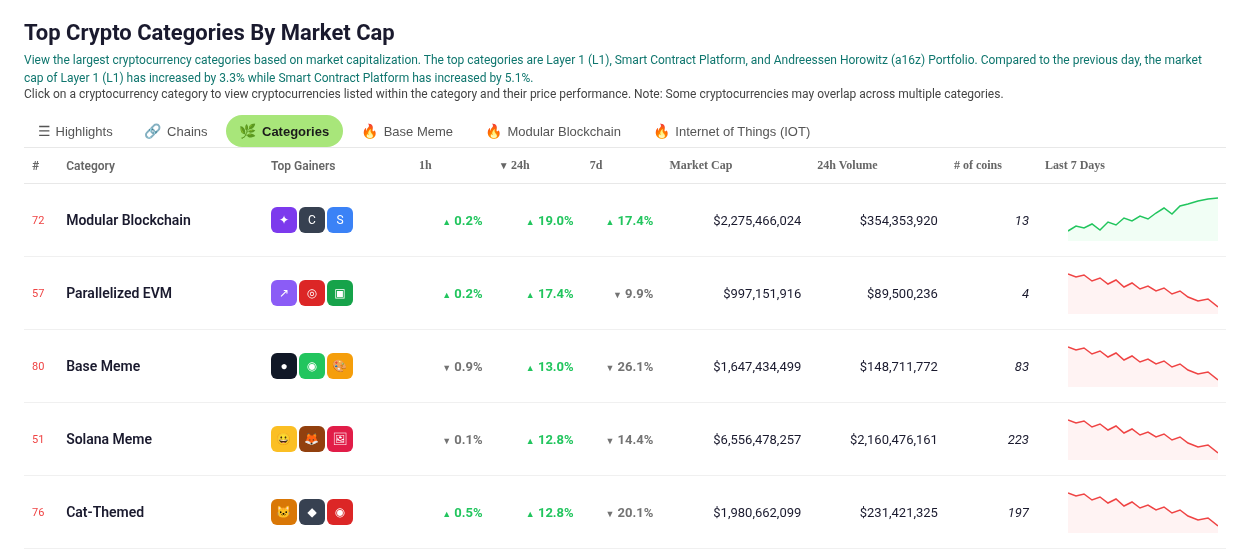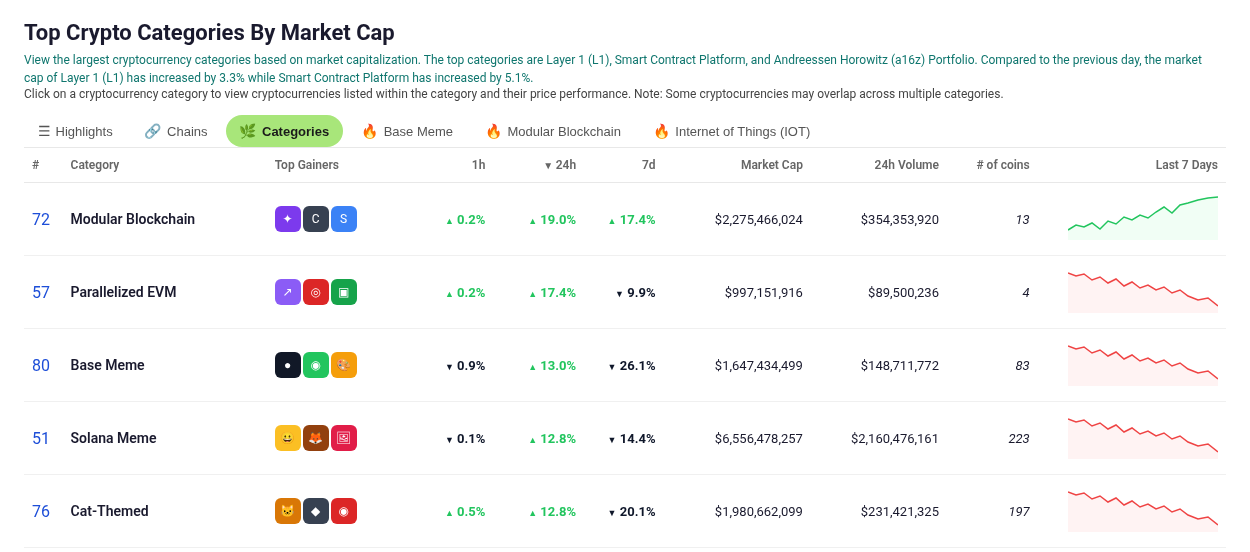--- a/index.html
+++ b/index.html
@@ -68,46 +68,46 @@
       border-bottom: 1px solid #e8e8e8;
     }
     .data-table th {
       padding: 10px 8px;
       text-align: left;
       font-size: 12px;
       font-weight: 600;
       color: #666;
       white-space: nowrap;
     }
-    .data-table th.right { text-align: right; }
+    .data-table th.right { text-align: left; font-family: Liberation Serif, serif; }
     .data-table td {
       padding: 12px 8px;
       vertical-align: middle;
       border-bottom: 1px solid #f0f0f0;
     }
     .data-table td.right { text-align: right; }
 
-    .rank { color: #1d4ed8; font-size: 16px; }
+    .rank { color: #ef4444; font-size: 11px; }
     .category-name { font-weight: 600; font-size: 14px; }
 
     .coin-icons { display: flex; gap: 2px; align-items: center; }
     .coin-icon {
       width: 26px; height: 26px;
       border-radius: 6px;
       display: flex; align-items: center; justify-content: center;
       font-size: 14px;
       overflow: hidden;
     }
 
     .pct {
       font-size: 13px;
       font-weight: 700;
     }
     .pct.up { color: #22c55e; }
-    .pct.down { color: #0f172a; }
+    .pct.down { color: #737373; }
 
     .market-cap { font-size: 13px; }
     .num-coins { font-size: 13px; font-style: italic; }
 
     
     .sparkline-cell { width: 160px; }
     .sparkline { width: 150px; height: 45px; }
 
     th.sort-active::before { content: '▼ '; font-size: 10px; color: #666; }
 

